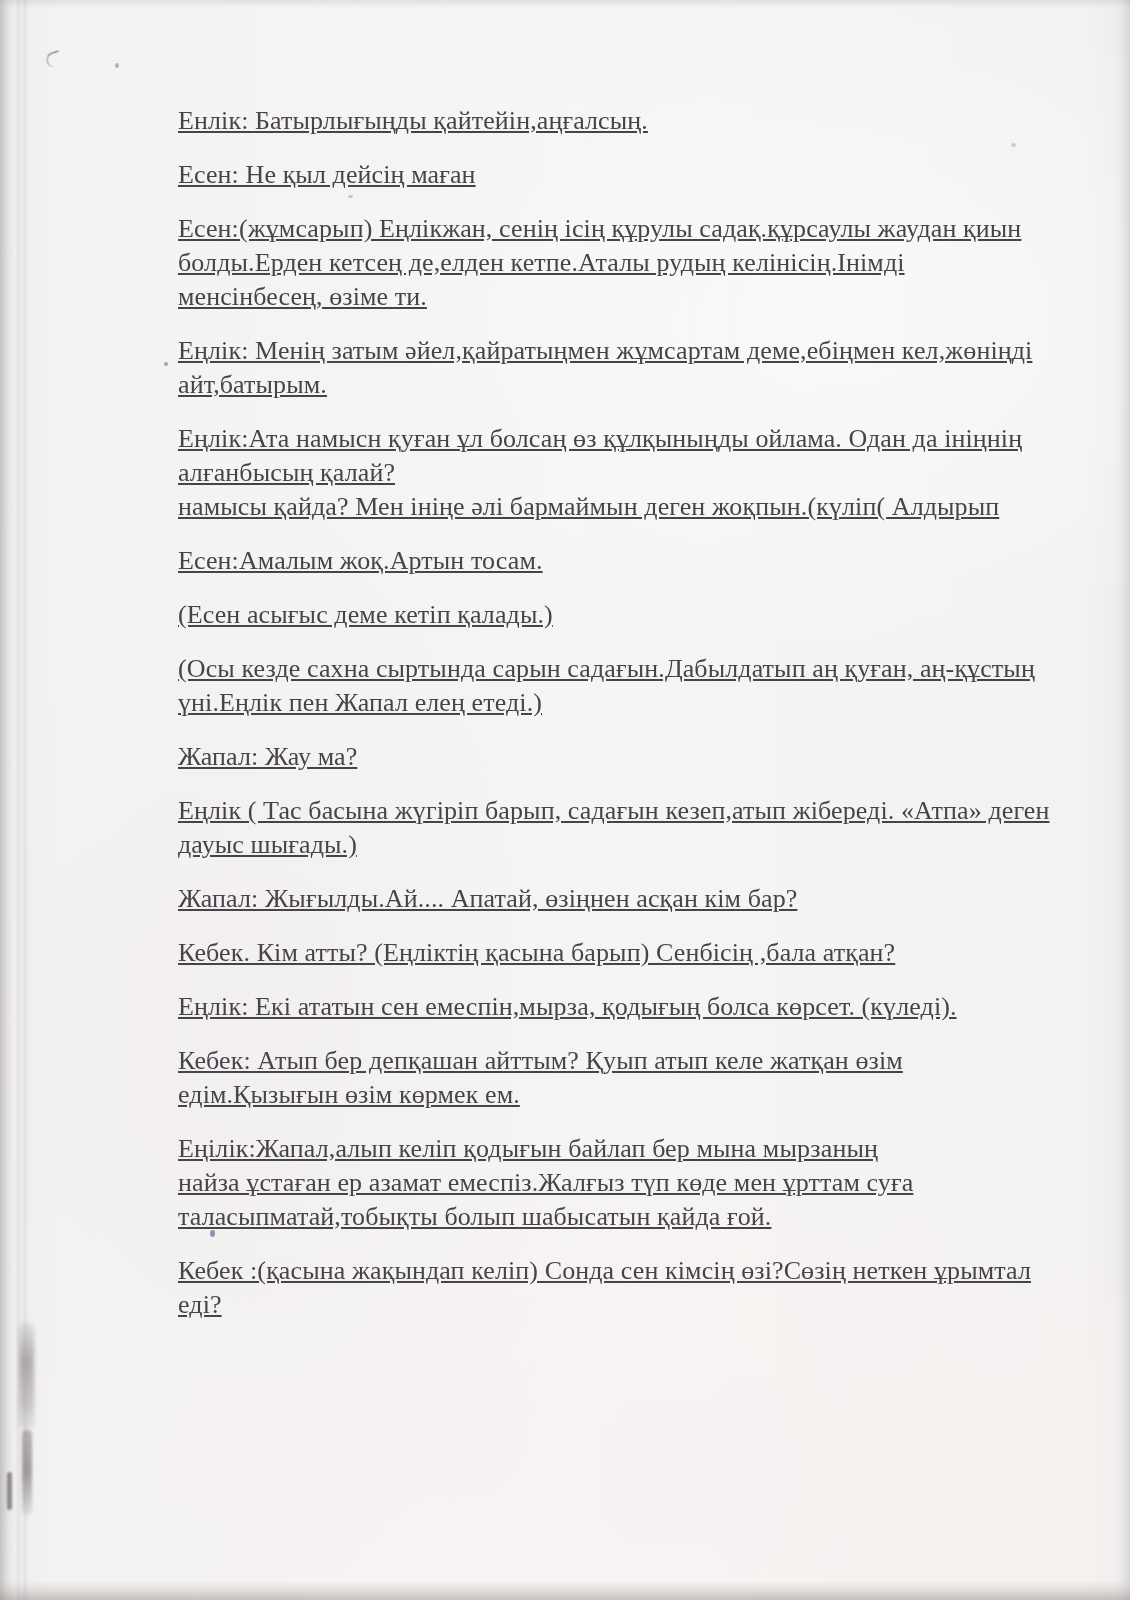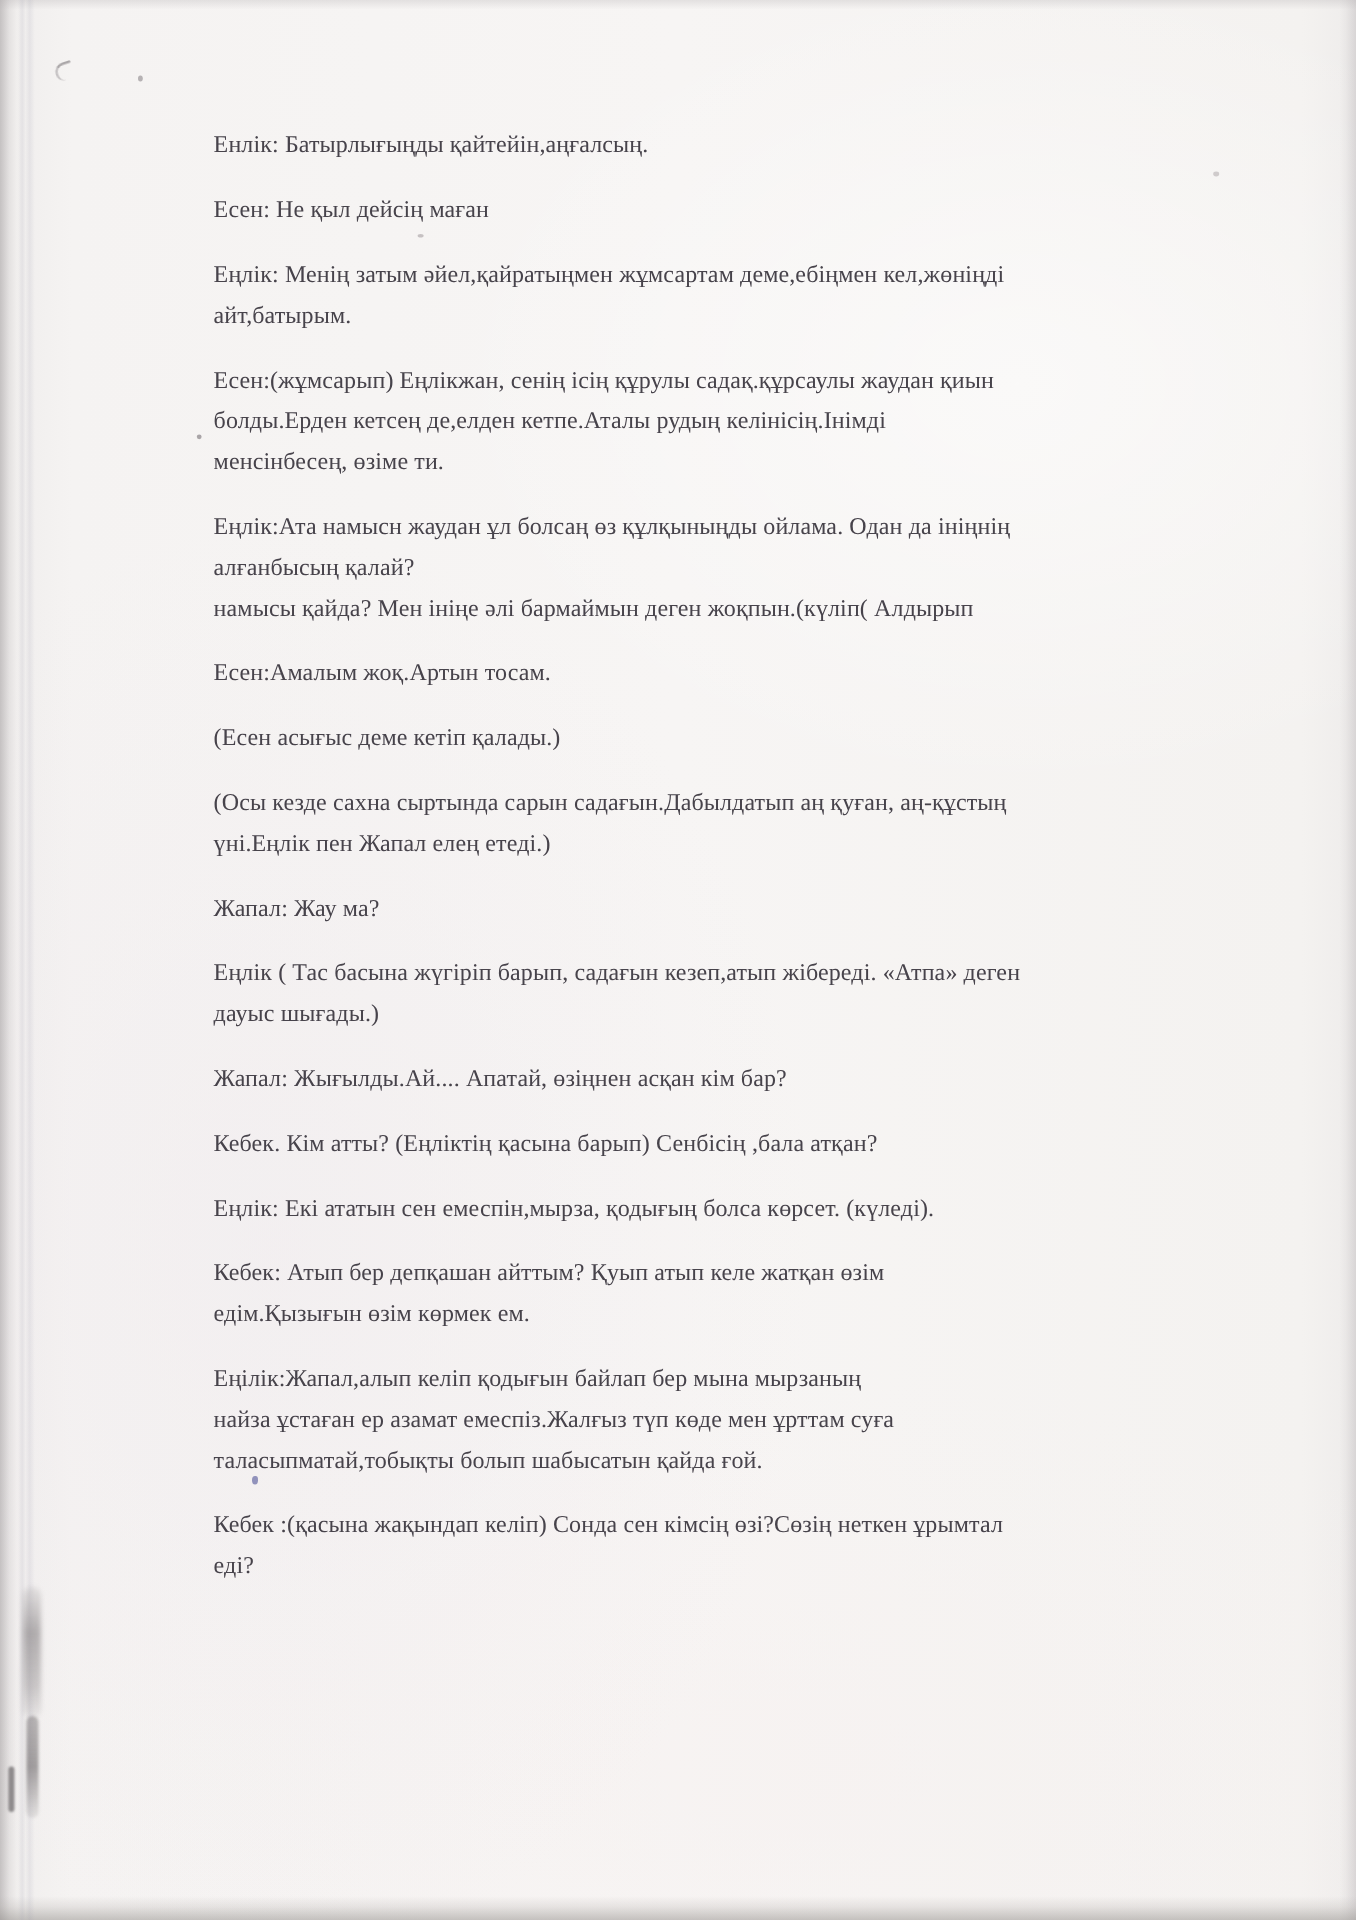--- a/index.html
+++ b/index.html
@@ -82,24 +82,25 @@
   
   .text-block {
     position: absolute;
     left: 178px;
     top: 104px;
     width: 890px;
   }
   .para {
     margin: 0 0 20px 0;
     padding: 0;
-    font-size: 20px;
+    font-size: 26px;
     line-height: 34px;
     color: #47434b;
     letter-spacing: 0.1px;
+    text-decoration: underline;
   }
   .line {
     display: block;
     white-space: nowrap;
   }
 </style>
 </head>
 <body>
 
 <div class="page">
@@ -120,30 +121,30 @@
   <div class="artifact speck-4"></div>
 
   <main class="text-block">
       <p class="para">
         <span class="line">Енлік: Батырлығыңды қайтейін,аңғалсың.</span>
       </p>
       <p class="para">
         <span class="line">Есен: Не қыл дейсің маған</span>
       </p>
       <p class="para">
-        <span class="line">Еңлік: Менің затым әйел,қайратыңмен жұмсартам деме,ебіңмен кел,жөніңді</span>
-        <span class="line">айт,батырым.</span>
-      </p>
-      <p class="para">
         <span class="line">Есен:(жұмсарып) Еңлікжан, сенің ісің құрулы садақ.құрсаулы жаудан қиын</span>
         <span class="line">болды.Ерден кетсең де,елден кетпе.Аталы рудың келінісің.Інімді</span>
         <span class="line">менсінбесең, өзіме ти.</span>
       </p>
       <p class="para">
-        <span class="line">Еңлік:Ата намысн жаудан ұл болсаң өз құлқыныңды ойлама. Одан да ініңнің</span>
+        <span class="line">Еңлік: Менің затым әйел,қайратыңмен жұмсартам деме,ебіңмен кел,жөніңді</span>
+        <span class="line">айт,батырым.</span>
+      </p>
+      <p class="para">
+        <span class="line">Еңлік:Ата намысн қуған ұл болсаң өз құлқыныңды ойлама. Одан да ініңнің</span>
         <span class="line">алғанбысың қалай?</span>
         <span class="line">намысы қайда? Мен ініңе әлі бармаймын деген жоқпын.(күліп( Алдырып</span>
       </p>
       <p class="para">
         <span class="line">Есен:Амалым жоқ.Артын тосам.</span>
       </p>
       <p class="para">
         <span class="line">(Есен асығыс деме кетіп қалады.)</span>
       </p>
       <p class="para">

